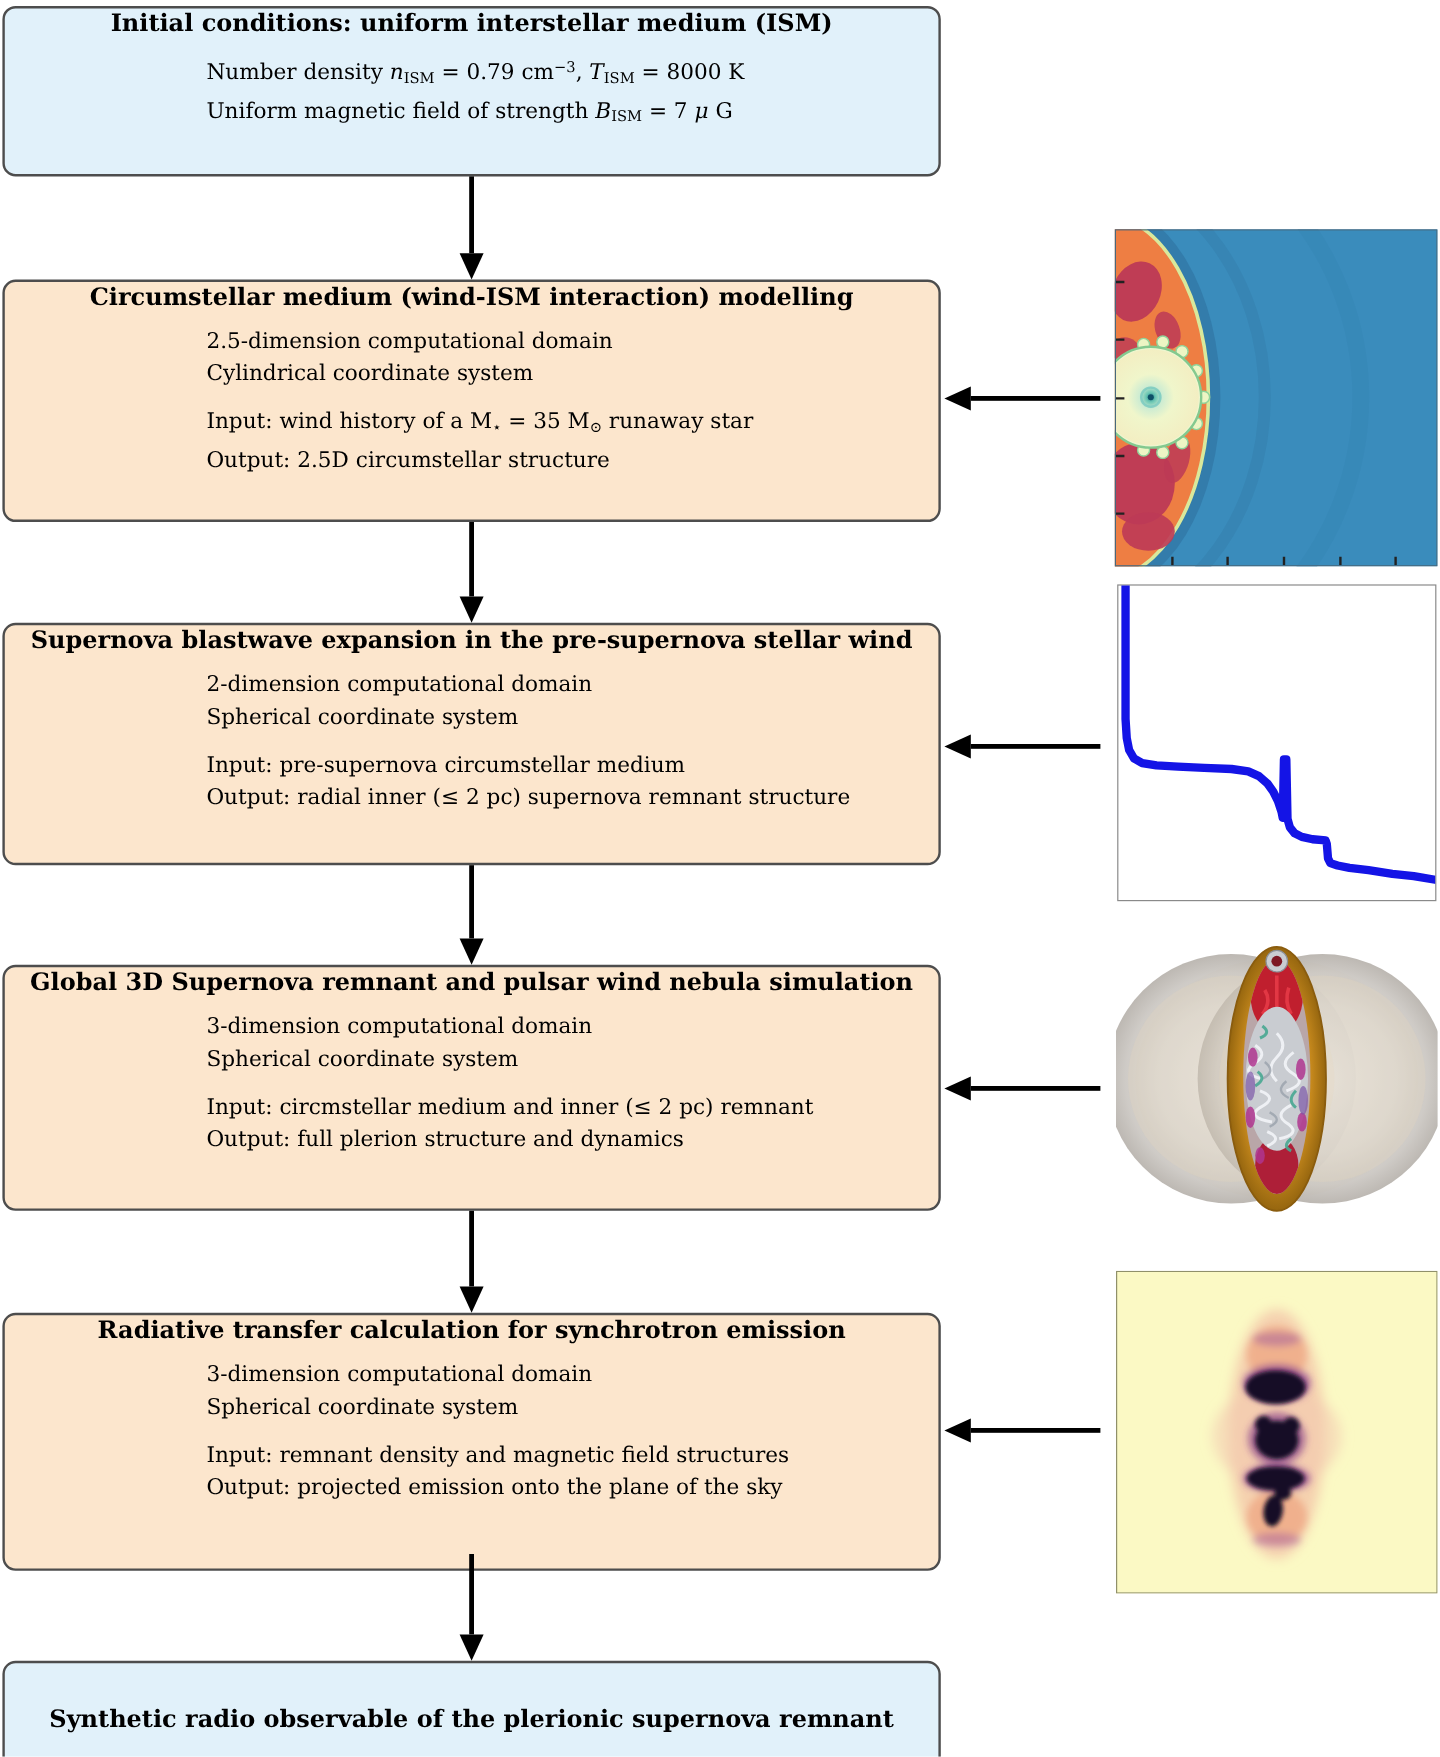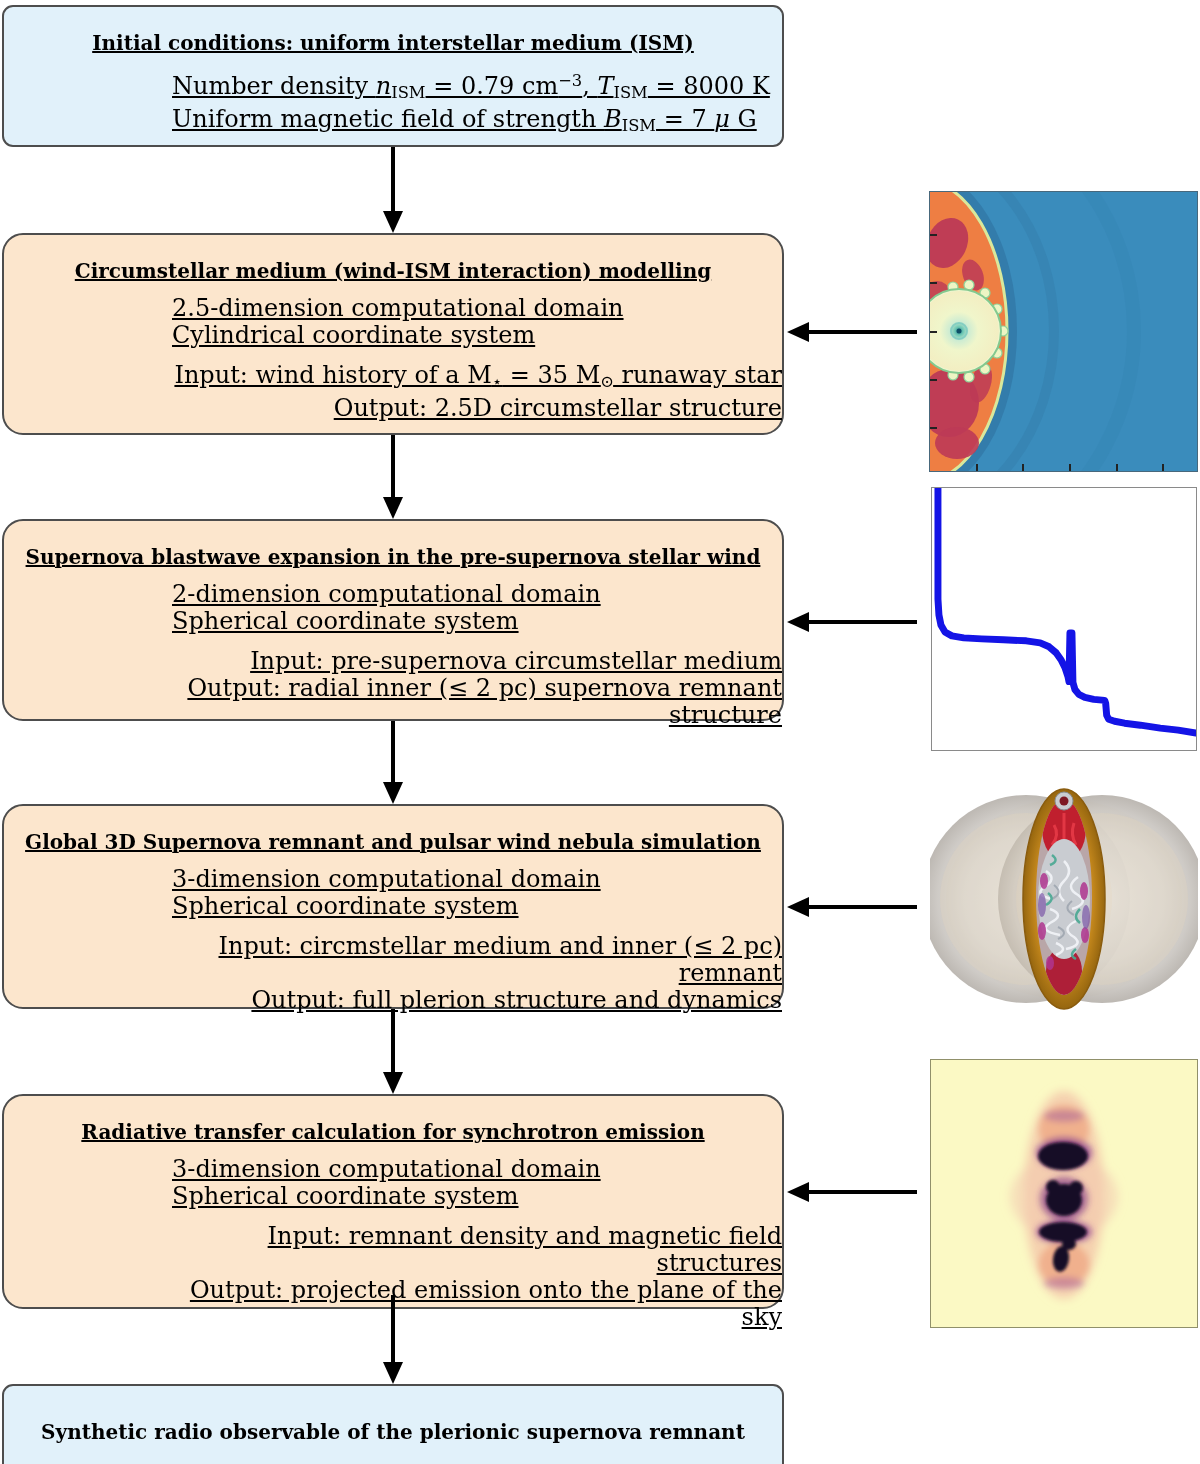--- a/index.html
+++ b/index.html
@@ -1,25 +1,25 @@
 <!DOCTYPE html>
 <html style="--io_box_fill: #e1f1fa; --process_box_fill: #fce6cd; --box_border: #4d4d4d; --arrow_color: #000000; --profile_line_color: #1414e6; --csm_blue: #3a8cbc; --csm_orange: #ee7e43; --csm_crimson: #bc3a56; --bubble_cream: #f3eec2; --render_amber: #c6891d; --render_red: #c01f2e; --render_silver: #c9ccd1; --emission_bg: #fbf9c4; --emission_dark: #150a26; --emission_salmon: #f4cfae;"><head>
 <meta charset="utf-8">
 <style>
   html,body{margin:0;padding:0;background:#ffffff;}
   #canvas{position:relative;width:1200px;height:1464px;background:#ffffff;overflow:hidden;
           font-family:"DejaVu Serif","Liberation Serif",serif;color:#000;}
   .box{position:absolute;left:2px;width:782px;box-sizing:border-box;
        border:2px solid var(--box_border);border-radius:11px;}
   .io{background:var(--io_box_fill);}
-  .process{background:var(--process_box_fill);border-radius:21px;}
-  .pad{padding-top:24px;text-decoration:underline;}
+  .process{background:var(--process_box_fill);}
+  .pad{}
   .title{font-weight:bold;font-size:20px;text-align:center;}
-  .body{margin-left:168px;margin-top:12px;font-size:24px;}
-  .grp2{margin-top:13px;text-align:right;}
+  .body{margin-left:168px;margin-top:12px;font-size:18px;}
+  .grp2{margin-top:13px;}
   .line{line-height:27px;}
   sub{font-size:68%;vertical-align:-0.25em;}
   sup{font-size:68%;vertical-align:0.5em;}
   .center-box{display:flex;align-items:center;justify-content:center;}
   
   .varrow{position:absolute;left:391px;width:4px;background:var(--arrow_color);}
   .varrow::after{content:"";position:absolute;left:50%;transform:translateX(-50%);top:100%;
        width:0;height:0;border-left:10px solid transparent;border-right:10px solid transparent;
        border-top:22px solid var(--arrow_color);}
   .harrow{position:absolute;left:809px;width:108px;height:4px;background:var(--arrow_color);}

